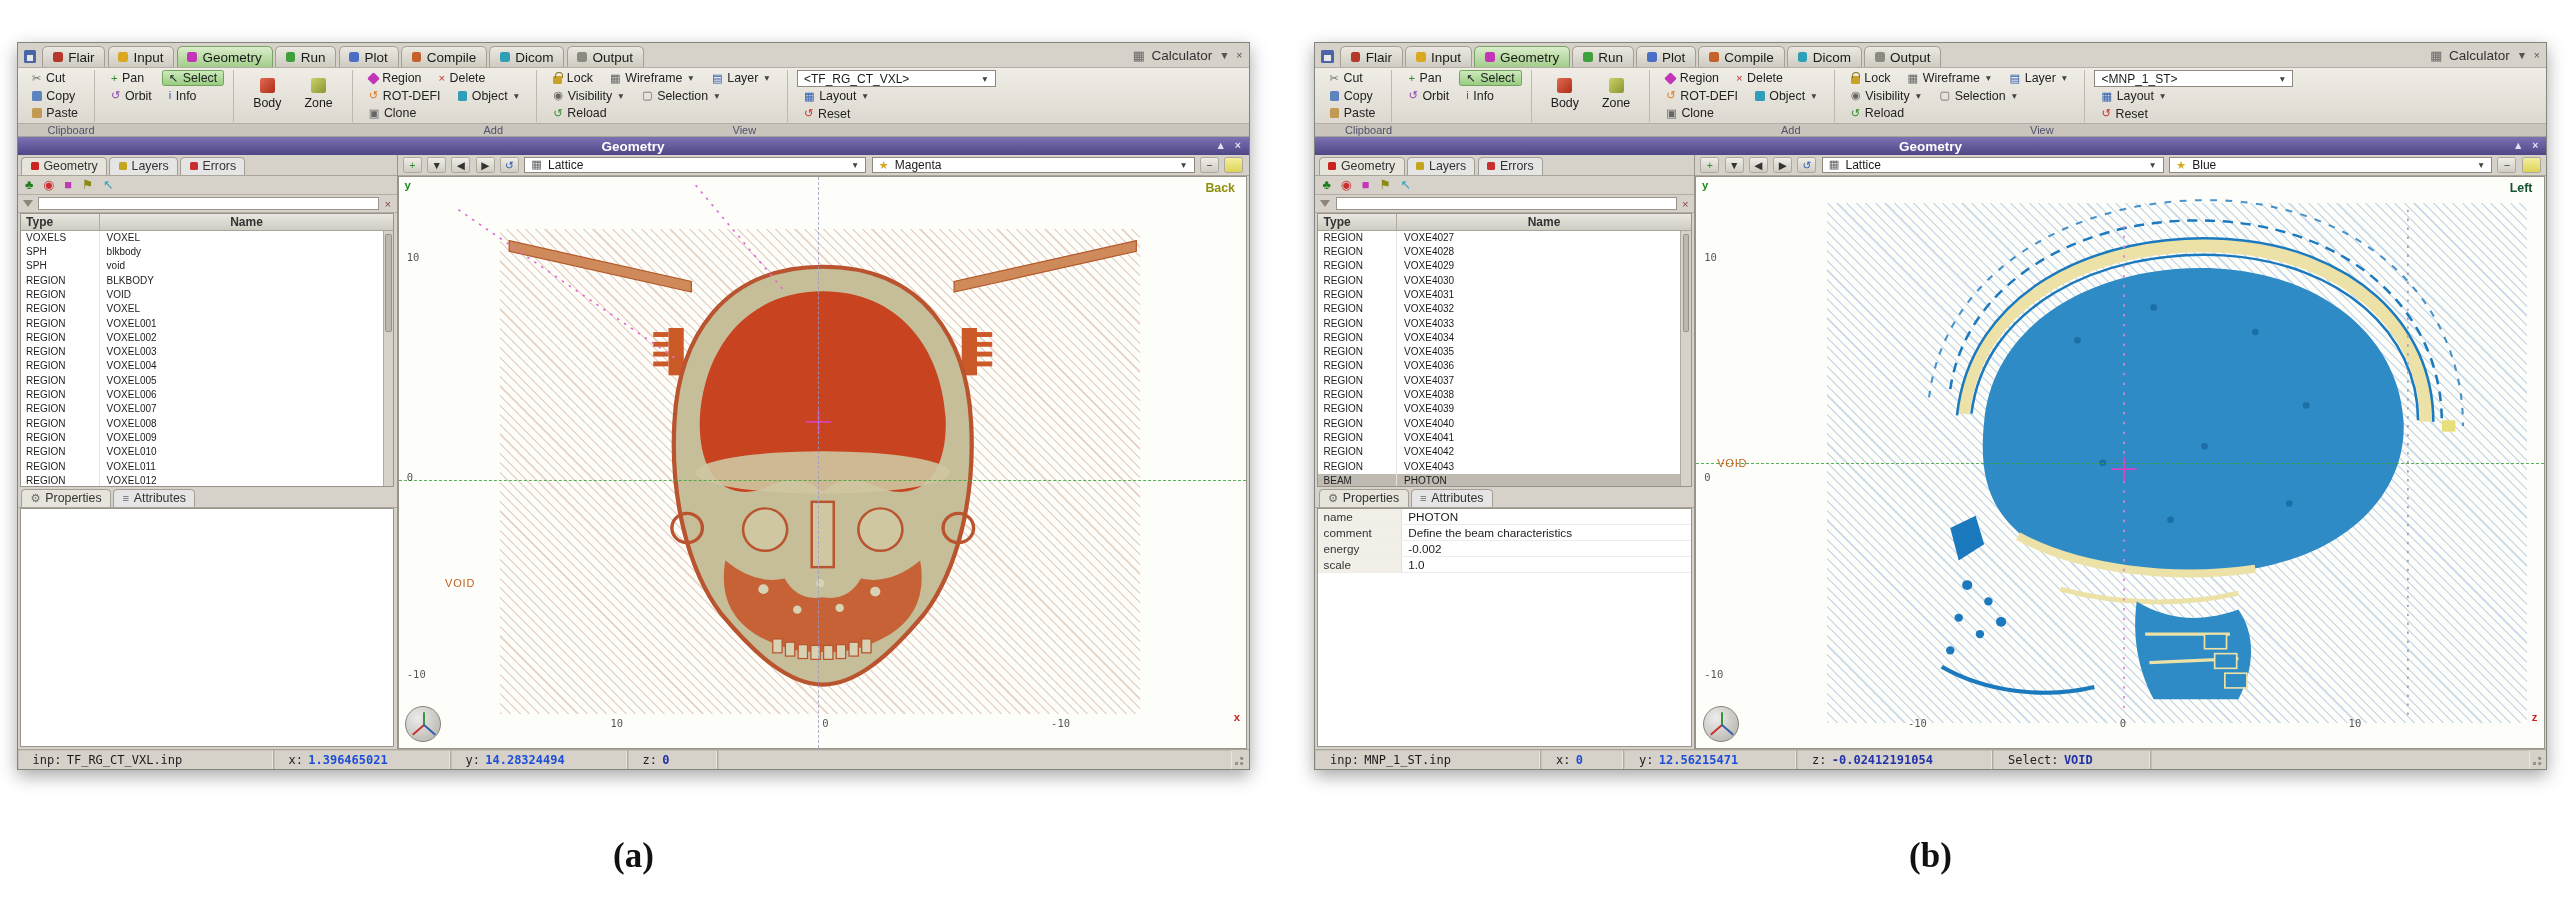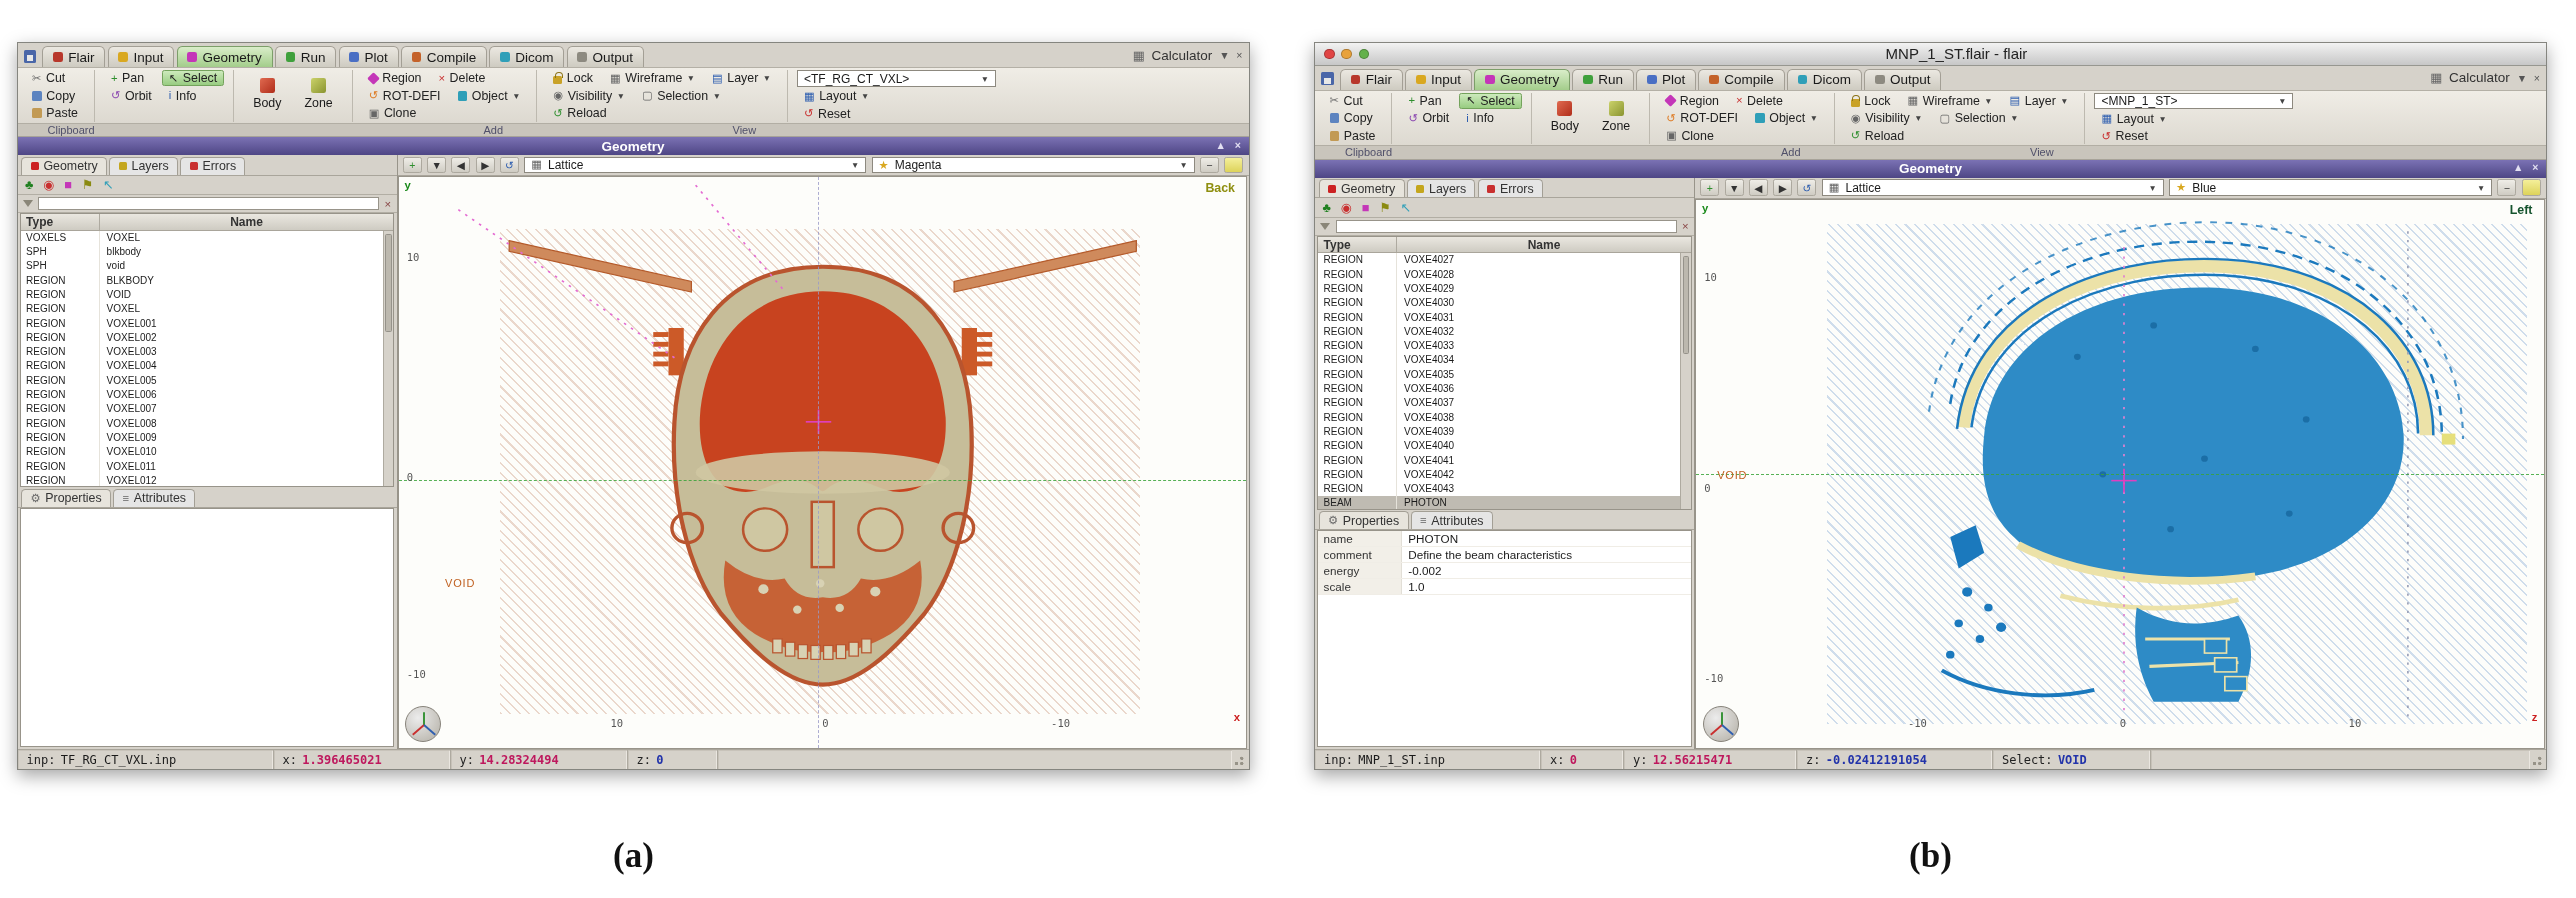--- a/index.html
+++ b/index.html
@@ -132,24 +132,24 @@
   .ruler-left span:nth-of-type(3){top:86%}
   .ruler-bottom span{position:absolute;bottom:19.6px;font-size:10.5px;color:#555;font-family:"DejaVu Sans Mono",monospace}
   .ruler-bottom span:nth-of-type(1){left:25%}
   .ruler-bottom span:nth-of-type(2){left:50%}
   .ruler-bottom span:nth-of-type(3){left:77%}
   .gizmo{position:absolute;left:6.8px;bottom:6.8px;width:36px;height:36px;border-radius:50%;
          background:radial-gradient(circle at 35% 32%,#ececec,#b2aea4);border:0.8px solid #87837a}
 
   .statusbar{flex:0 0 19.6px;display:flex;align-items:stretch;background:#d6d2ca;border-top:0.8px solid #a9a59b;
              font-family:"DejaVu Sans Mono",monospace;font-size:12px}
-  .seg{display:flex;align-items:center;gap:5.3px;padding:0 9px;border-right:0.8px solid #aeaaa0;
+  .seg{display:flex;align-items:center;gap:5.3px;padding:0 15px;border-right:0.8px solid #aeaaa0;
        box-shadow:inset 0.8px 0.8px 0 #c3bfb5,inset -0.8px 0 0 #efece5}
   .seg .lab{color:#222}
-  .val-green{color:#be185d;font-weight:bold}
+  .val-green{color:#1d4ed8;font-weight:bold}
   .val-blue{color:#2233aa;font-weight:bold}
   .seg.fill{flex:1;border-right:none}
   .grip{width:16.5px;background:
     radial-gradient(circle at 4.5px 13.5px,#979388 1.5px,transparent 1.9px),
     radial-gradient(circle at 9.8px 8.3px,#979388 1.5px,transparent 1.9px),
     radial-gradient(circle at 9.8px 13.5px,#979388 1.5px,transparent 1.9px)}
 
   .figcap{position:absolute;top:836px;width:165px;text-align:center;
           font-family:"Liberation Serif",serif;font-weight:bold;font-size:35px;color:#111}
 </style>
@@ -615,26 +615,20 @@
     <div class="seg" style="min-width:90px">
       <span class="lab">z:</span>
         <span class="val-blue">0</span>
     </div>
     <div class="seg fill"></div>
     <div class="grip"></div>
   </div>
 </div>
 
 <div class="window" id="win-b" style="left:1314px;top:42px">
-  <div class="titlebar">
-    <span class="tl red"></span>
-    <span class="tl orange"></span>
-    <span class="tl green"></span>
-    <span class="title">MNP_1_ST.flair - flair</span>
-  </div>
 
   <div class="menubar">
     <span class="ic-save"></span>
     <div class="tabs">
 
         <div class="tab">
           <span class="dot" style="background: rgb(184, 55, 43);"></span>
           <span>Flair</span>
         </div>
 

